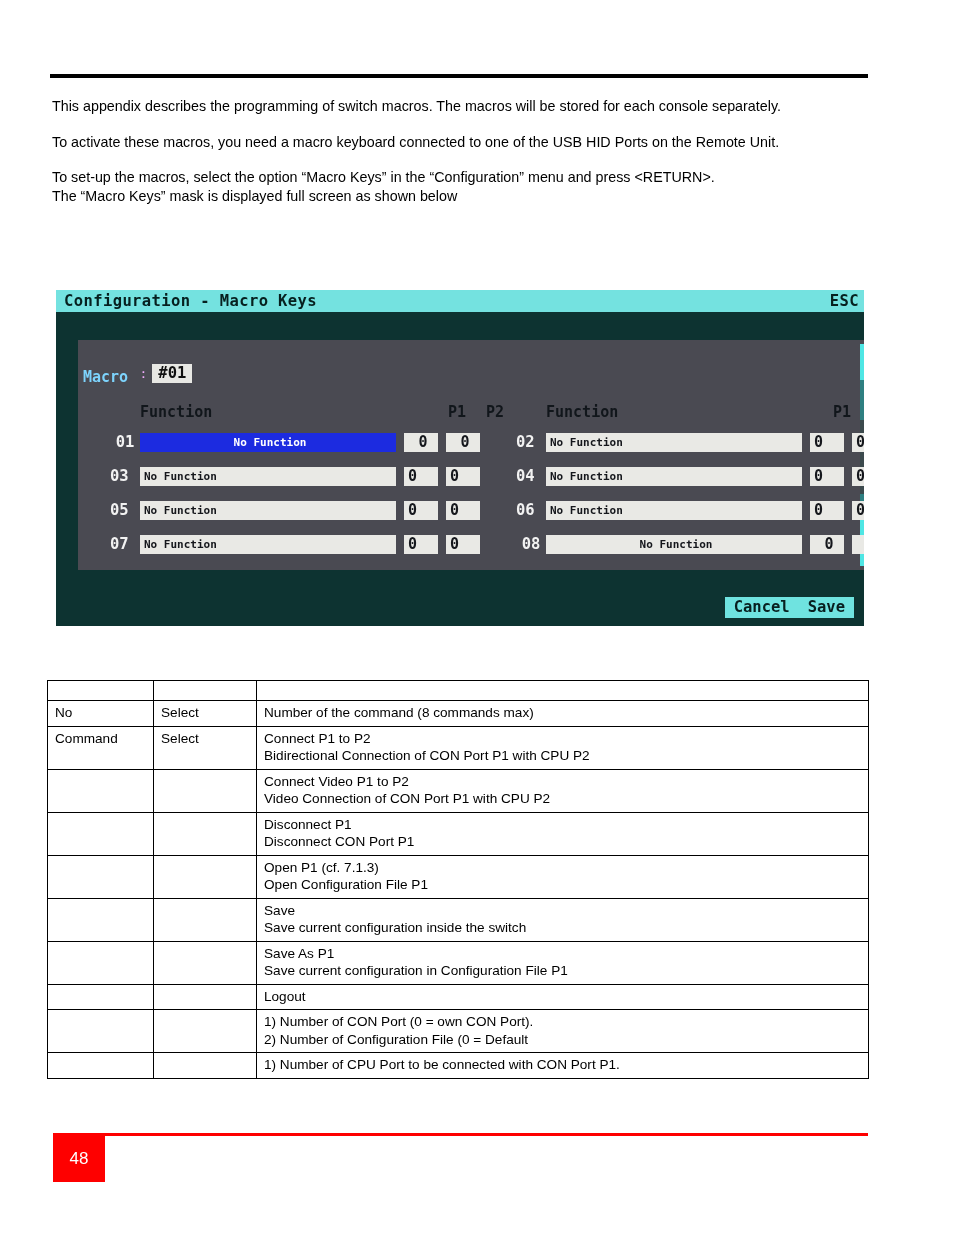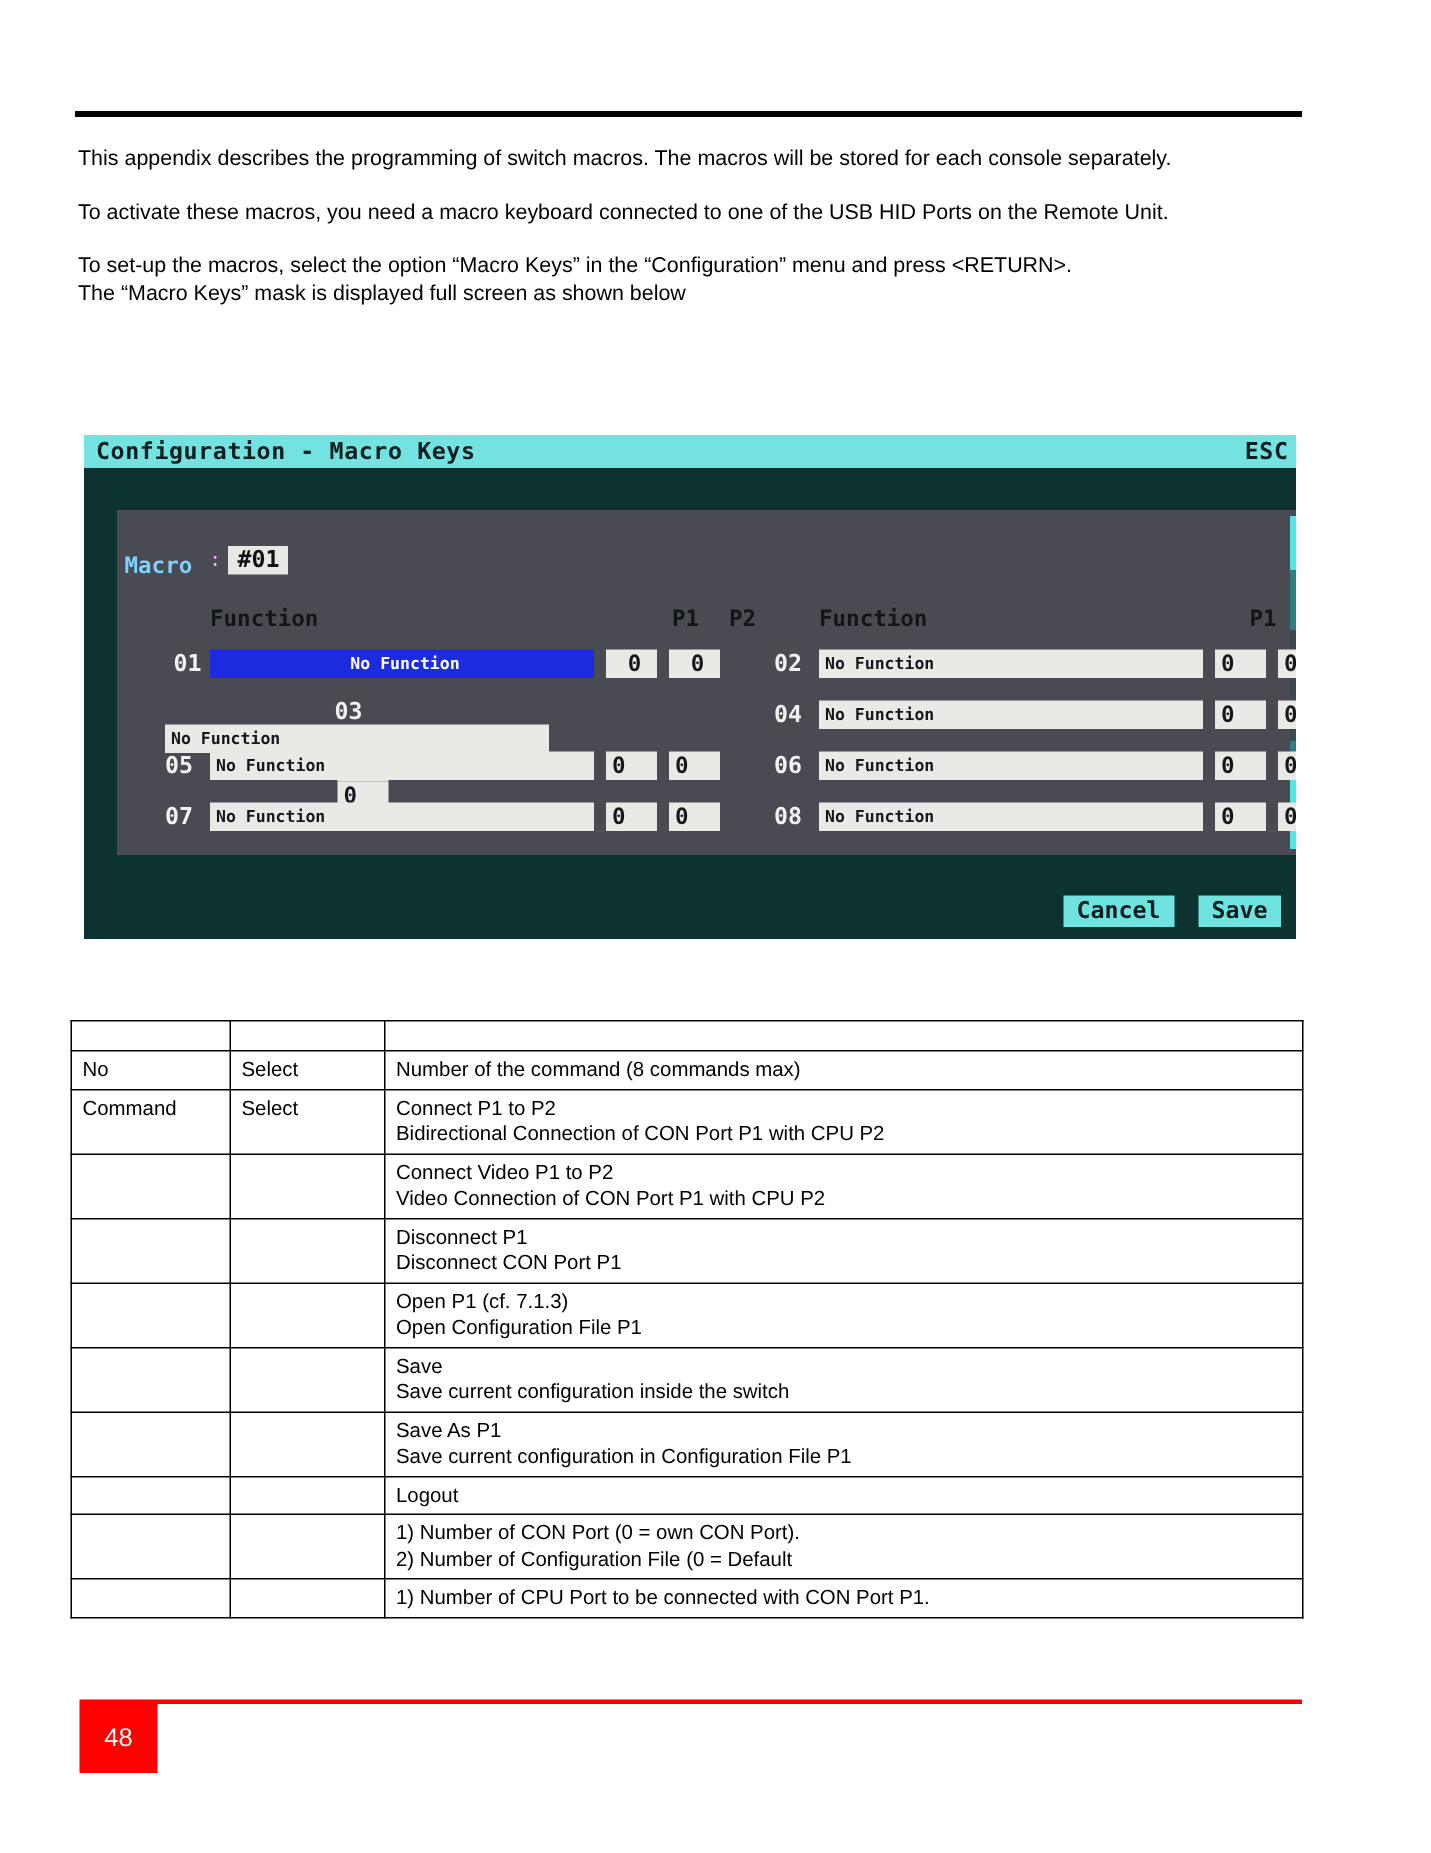--- a/index.html
+++ b/index.html
@@ -163,21 +163,21 @@
     font-weight: bold;
     padding-left: 4px;
     line-height: 19px;
     margin-left: 8px;
     white-space: pre;
   }
 
   .term-buttons {
     position: absolute;
     right: 10px; bottom: 8px;
-    display: flex; gap: 16px; margin-left: 40px;
+    display: flex;  margin-left: 40px;
   }
   .term-btn {
     background: #6fe3e0;
     color: #081f1f;
     font-family: "DejaVu Sans Mono", monospace;
     font-size: 15.5px;
     font-weight: bold;
     padding: 1px 9px 2px;
     white-space: pre;
   }
@@ -268,21 +268,21 @@
 
       </div>
 
       <div id="rows-left">
           <div class="macro-row" style="left: 32px; top: 91px; text-align: center;">
             <span class="row-num">01</span>
             <span class="fn-field selected">No Function</span>
             <span class="p-field">0</span>
             <span class="p-field">0</span>
           </div>
-          <div class="macro-row" style="left: 32px; top: 125px; flex-direction: column;">
+          <div class="macro-row" style="left: 32px; top: 125px;">
             <span class="row-num">03</span>
             <span class="fn-field">No Function</span>
             <span class="p-field">0</span>
             <span class="p-field">0</span>
           </div>
           <div class="macro-row" style="left: 32px; top: 159px;">
             <span class="row-num">05</span>
             <span class="fn-field">No Function</span>
             <span class="p-field">0</span>
             <span class="p-field">0</span>
@@ -306,21 +306,21 @@
             <span class="fn-field">No Function</span>
             <span class="p-field">0</span>
             <span class="p-field">0</span>
           </div>
           <div class="macro-row" style="left: 438px; top: 159px;">
             <span class="row-num">06</span>
             <span class="fn-field">No Function</span>
             <span class="p-field">0</span>
             <span class="p-field">0</span>
           </div>
-          <div class="macro-row" style="left: 438px; top: 193px;">
+          <div class="macro-row" style="left: 438px; top: 193px; text-align: center;">
             <span class="row-num">08</span>
             <span class="fn-field">No Function</span>
             <span class="p-field">0</span>
             <span class="p-field">0</span>
           </div>
         </div>
     </div>
 
     <div class="term-buttons">
       <span class="term-btn">Cancel</span>

